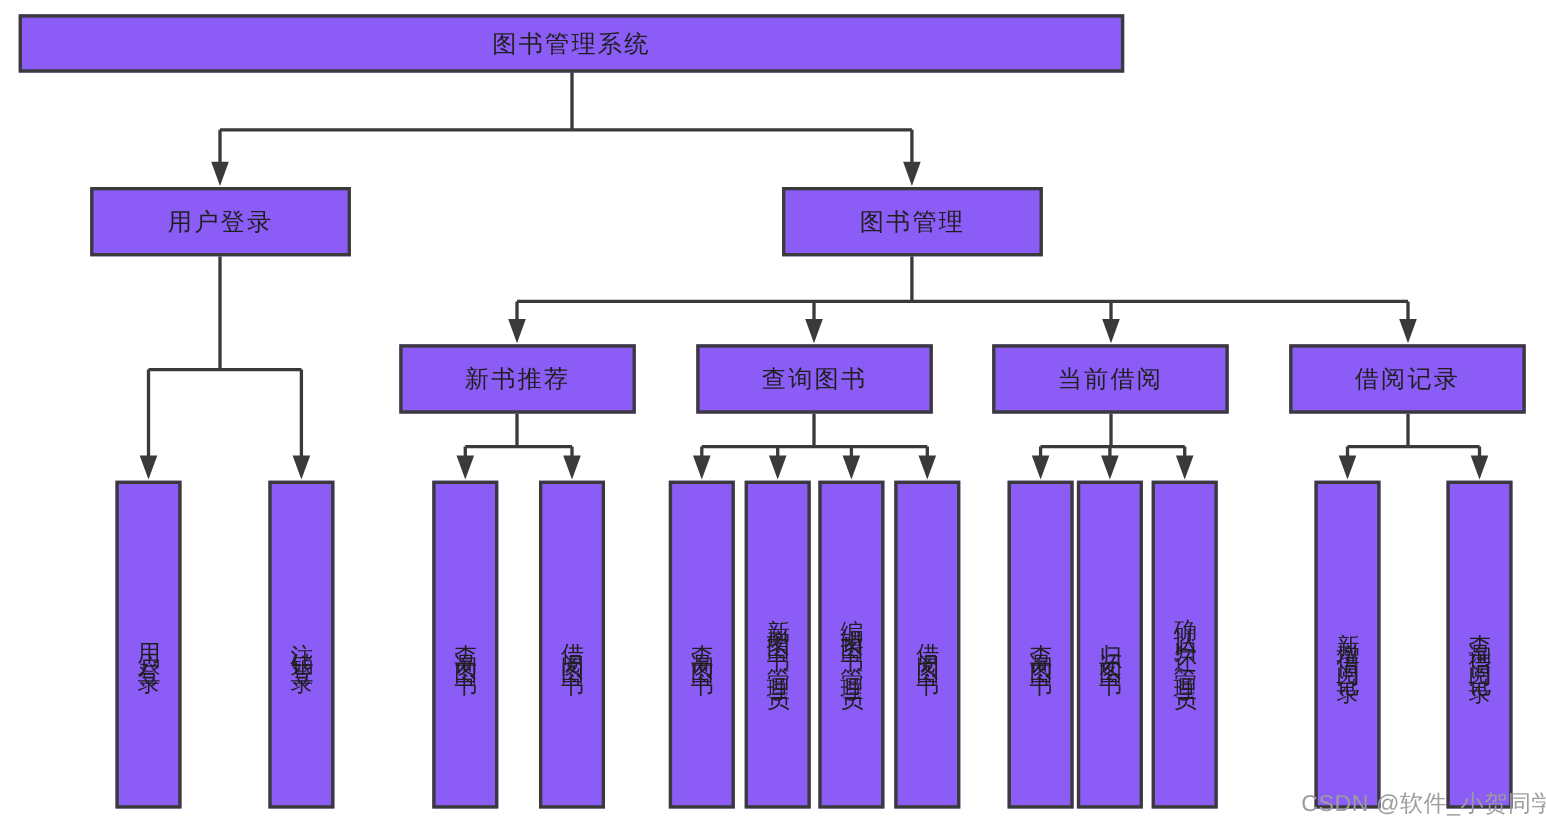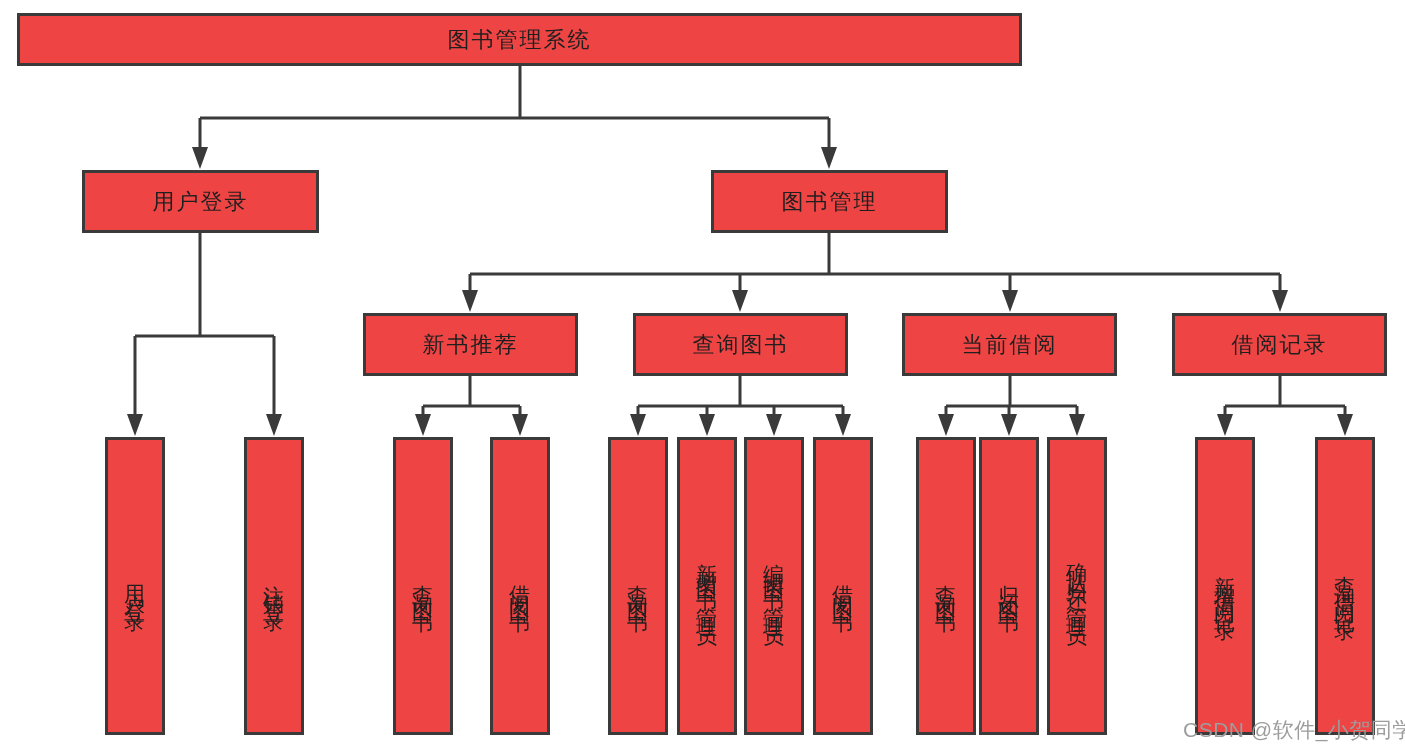--- a/index.html
+++ b/index.html
@@ -7,21 +7,21 @@
     position:relative;
     width:1405px;height:747px;
     background:var(--background,#ffffff);
     font-family:"Liberation Sans",sans-serif;
     overflow:hidden;
   }
   svg.connectors{position:absolute;left:0;top:0;}
   .box{
     position:absolute;
     box-sizing:border-box;
-    background:#ef4444;
+    background:#8b5cf6;
     border:3px solid var(--box-border,#3a3a3a);
     display:flex;align-items:center;justify-content:center;
     color:var(--text,#1f1f1f);
   }
   .hlabel{font-size:22px;letter-spacing:2px;white-space:nowrap;}
   .root{left:17px;top:13px;width:1005px;height:53px;}
   .lvl2{top:170px;width:237px;height:63px;}
   .lvl3{top:313px;width:215px;height:63px;}
   .leaf{top:437px;width:60px;height:298px;}
   .vtext{

